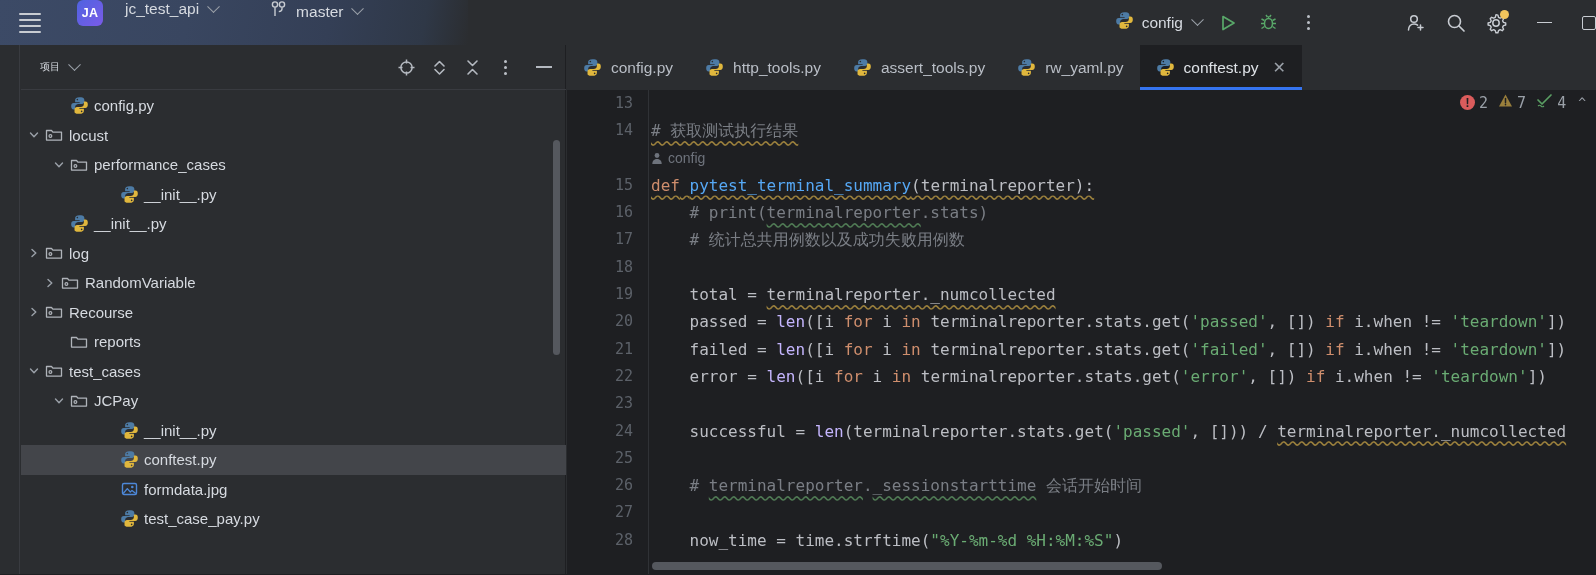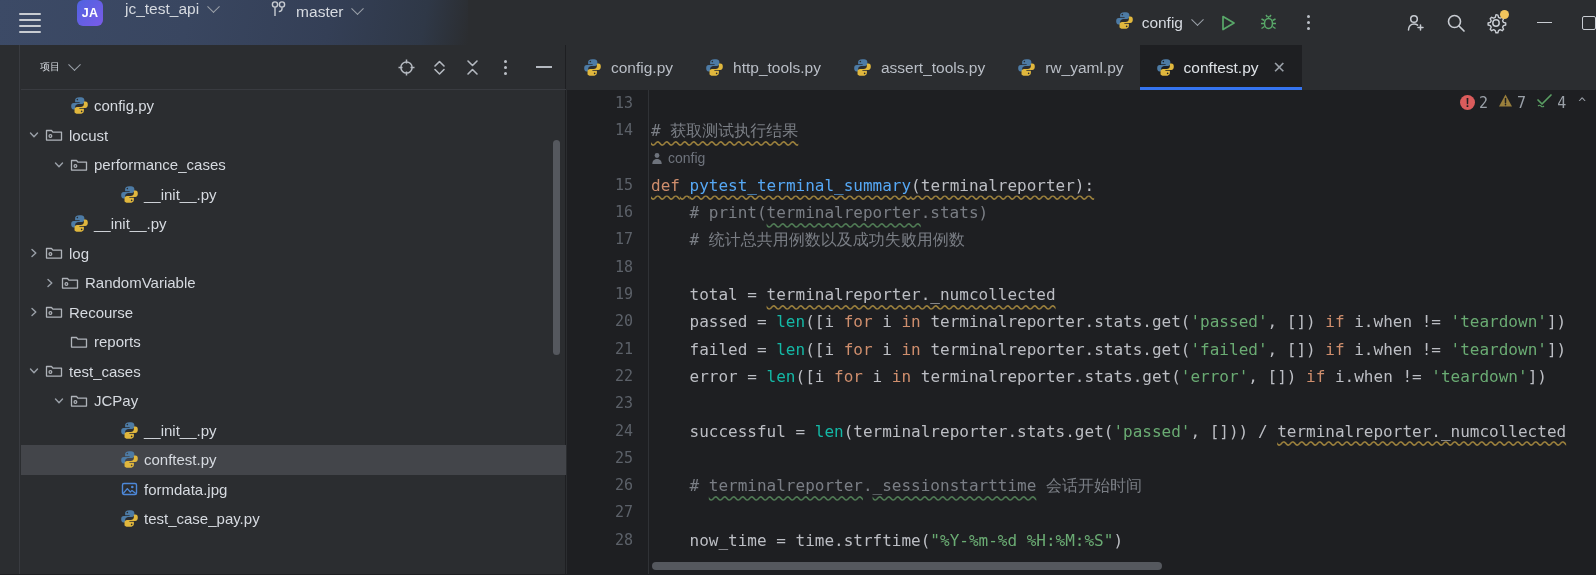--- a/index.html
+++ b/index.html
@@ -121,21 +121,21 @@
     position:absolute; left:84px; white-space:pre;
     font-family:"DejaVu Sans Mono", monospace; font-size:16px;
     line-height:27.3px; color:#bcbec4;
   }
   .annot {
     position:absolute; left:84px; white-space:pre; color:#6e737c;
     font-size: 14px; line-height: 27.3px; font-family:"Liberation Sans", sans-serif;
   }
   .kw { color:#cf8e6d; }
   .fn { color:#56a8f5; }
-  .bi { color:#14b8a6; }
+  .bi { color:#c4b5fd; }
   .str { color:#6aab73; }
   .cm { color:#7a7e85; }
   .wav { text-decoration: underline wavy #9a7f3c; text-underline-offset: 4px; }
   .wavg { text-decoration: underline wavy #4f7a54; text-underline-offset: 4px; }
 
   .inspect {
     position:absolute; right: 10px; top: 3px; display:flex; align-items:center; gap: 3px;
     font-family:"DejaVu Sans Mono", monospace; font-size:15px;
   }
   .ins-g { display:flex; align-items:center; gap:4px; margin-right:7px; }

